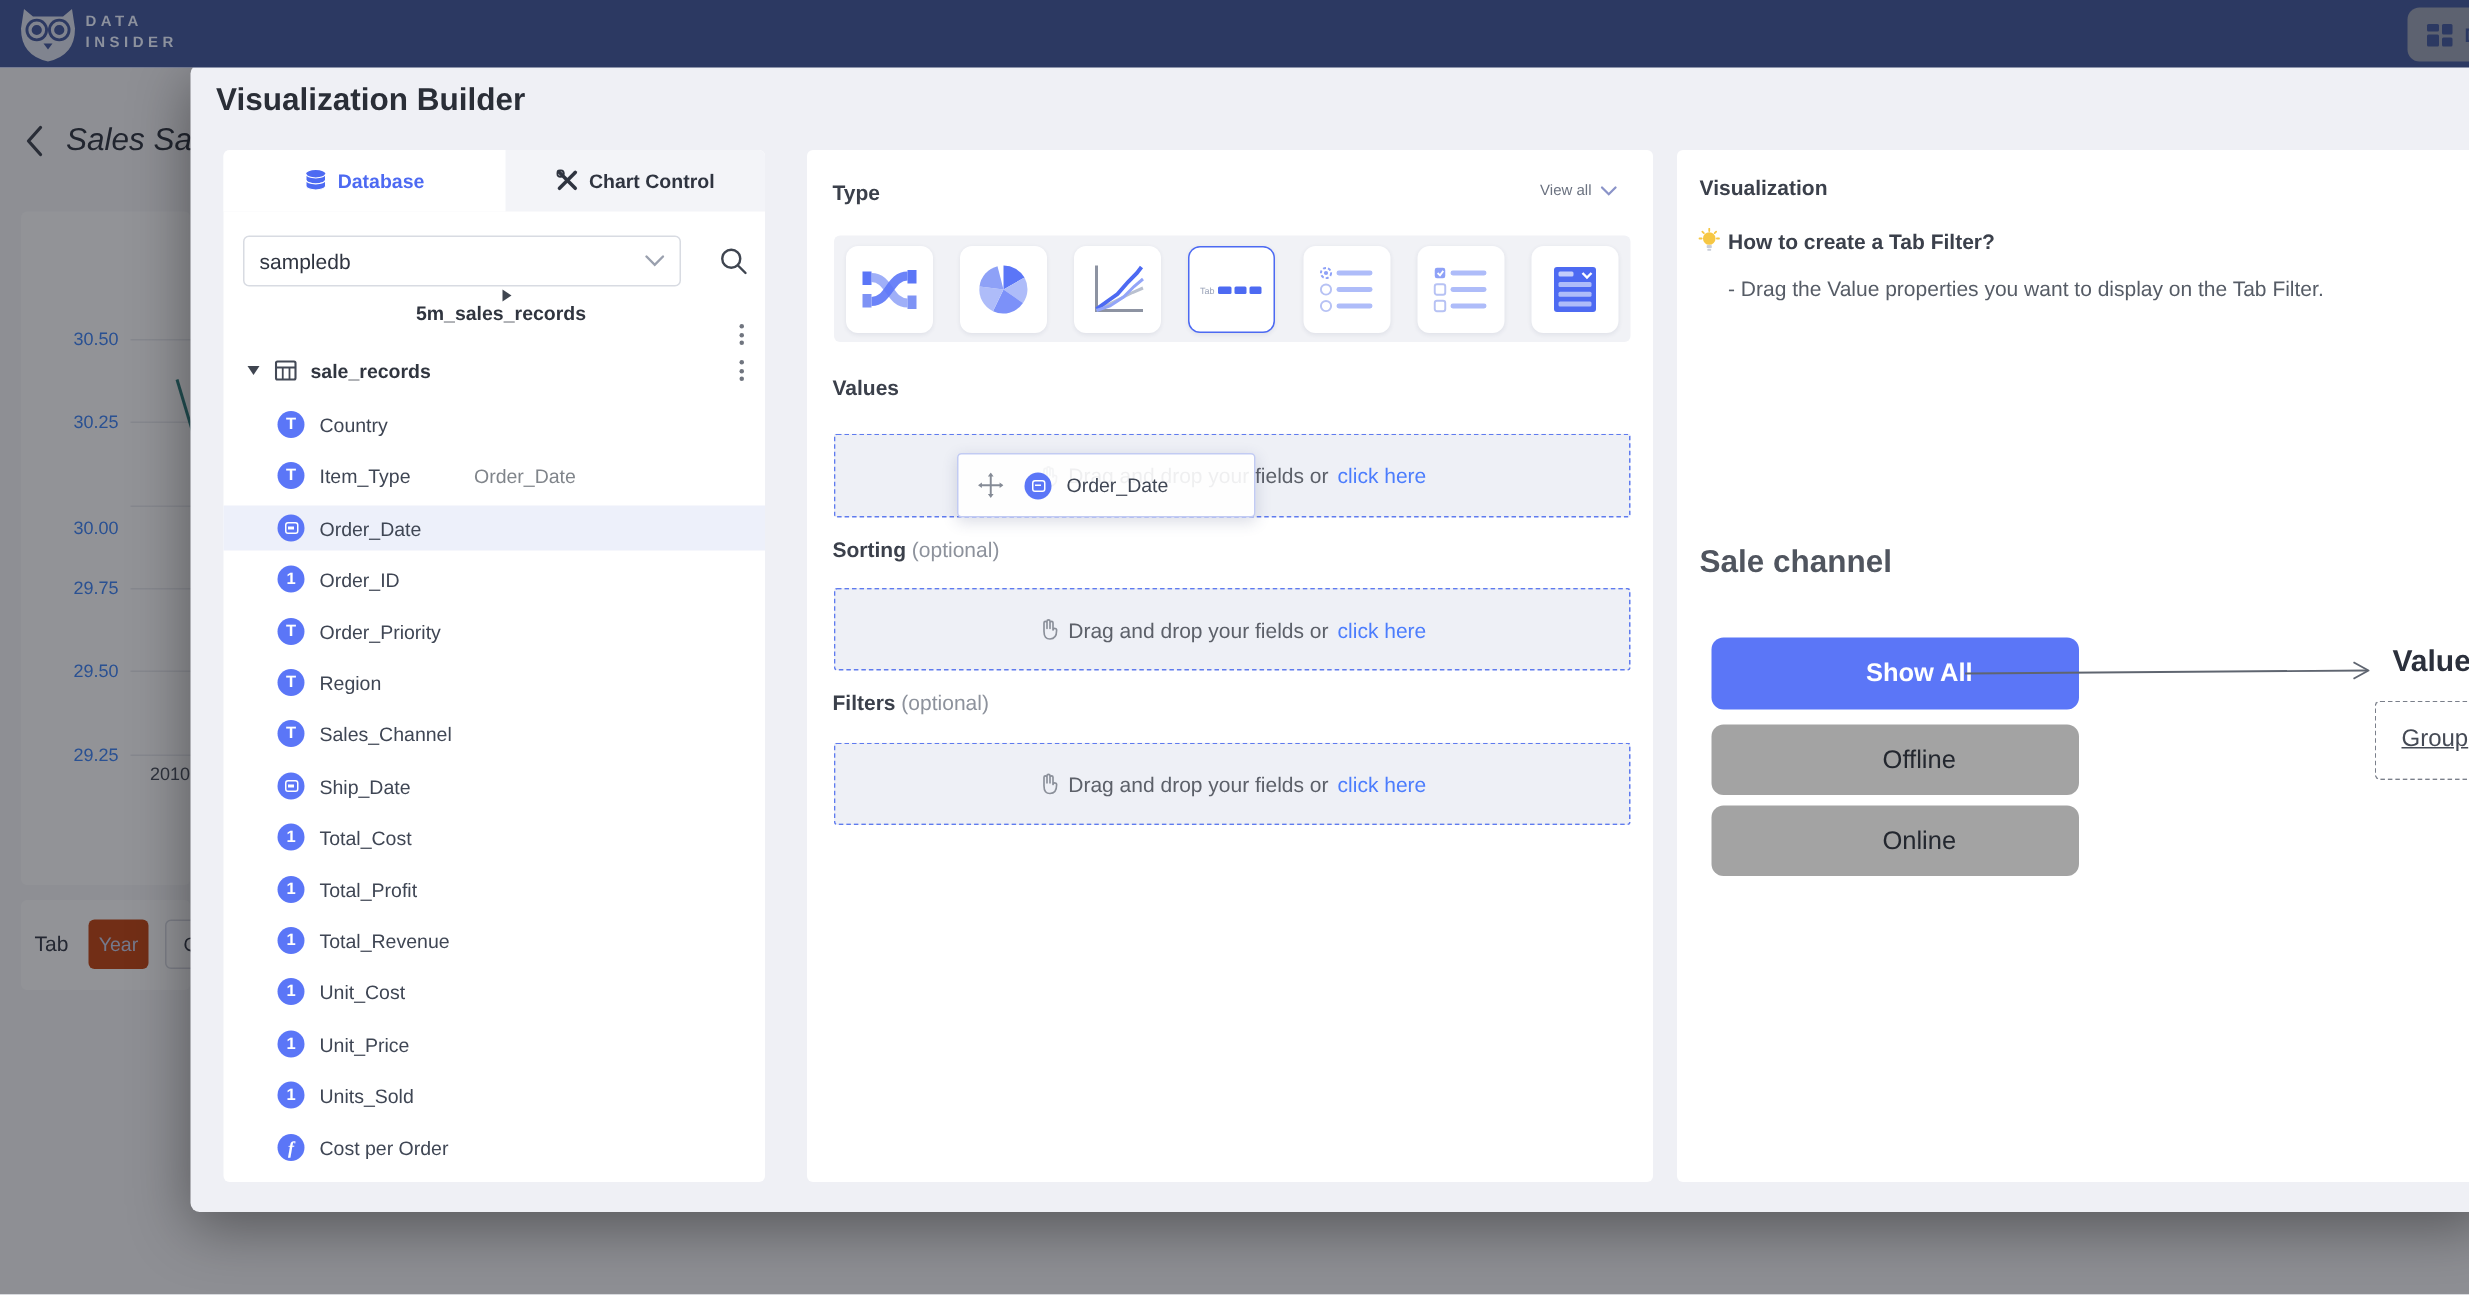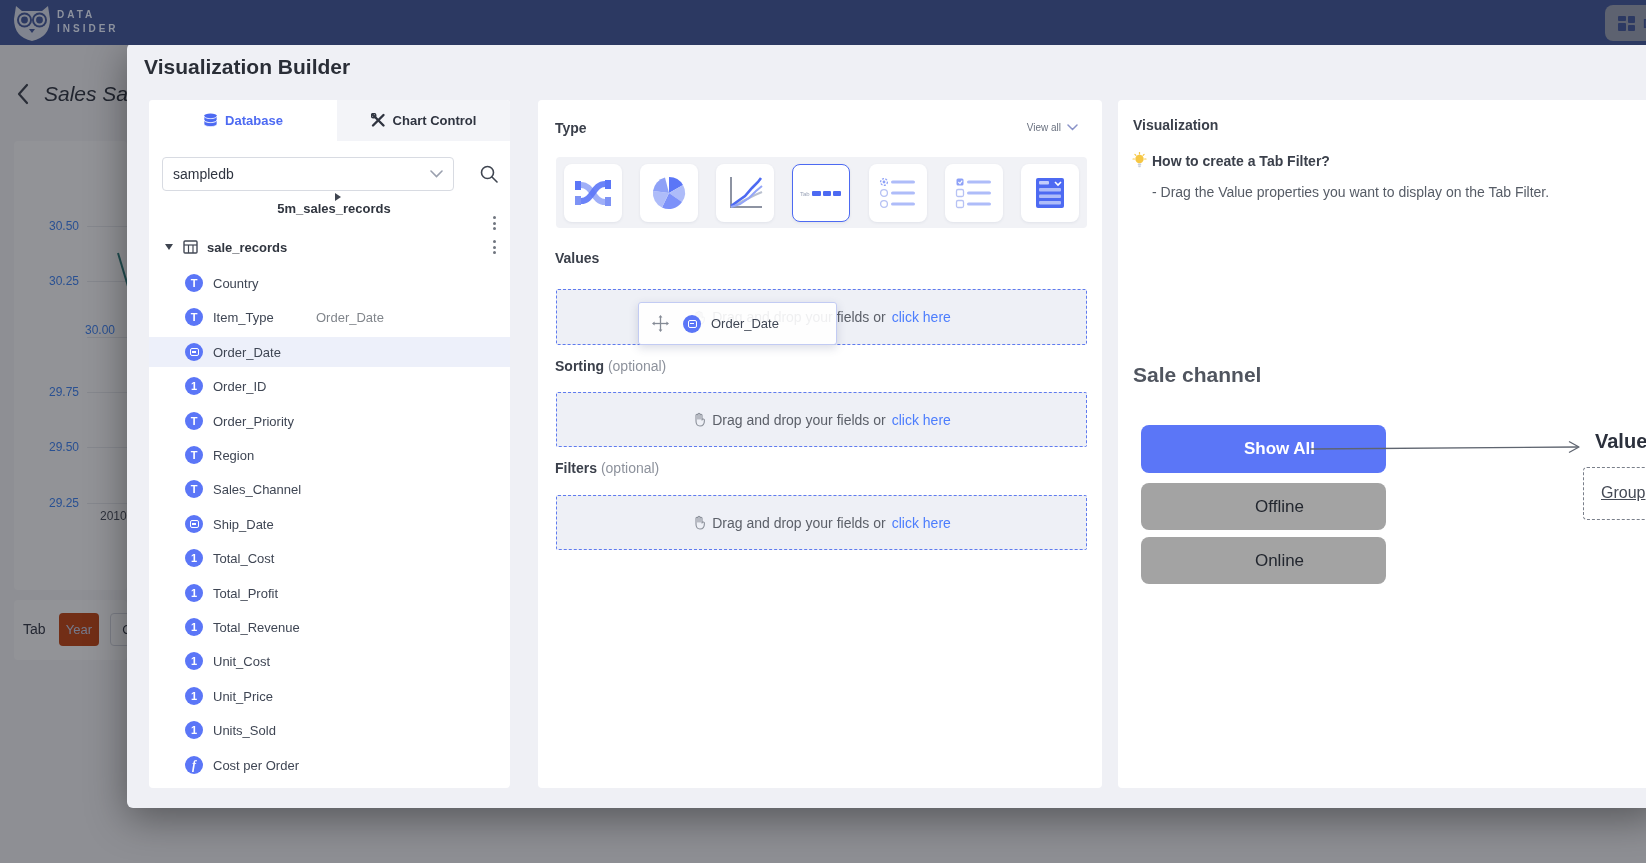--- a/index.html
+++ b/index.html
@@ -92,21 +92,21 @@
 
 <div class="bg-card" style="left:14px; top:141px; width:113px; height:449px;">
   <div class="gridline" style="top:85px;"></div>
     <div class="gridline" style="top:140px;"></div>
   <div class="gridline" style="top:196px;"></div>
     <div class="gridline" style="top:251px;"></div>
   <div class="gridline" style="top:306px;"></div>
     <div class="gridline" style="top:362px;"></div>
   <div class="ytick" style="top:78px;">30.50</div>
   <div class="ytick" style="top:133px;">30.25</div>
-  <div class="ytick" style="top:182px;margin-left:36px;">30.00</div>
+  <div class="ytick" style="top:204px;">30.00</div>
   <div class="ytick" style="top:244px;">29.75</div>
   <div class="ytick" style="top:299px;">29.50</div>
   <div class="ytick" style="top:355px;">29.25</div>
   <div class="xtick" style="left:86px; top:368px;">2010</div>
   <svg class="abs" style="left:95px; top:100px;" width="18" height="85" viewBox="0 0 18 85">
     <polyline points="9,12 27,72" fill="none" stroke="#2a7d7c" stroke-width="2"></polyline>
   </svg>
 </div>
 
 <div class="bg-card" style="left:14px; top:600px; width:113px; height:60px;">

